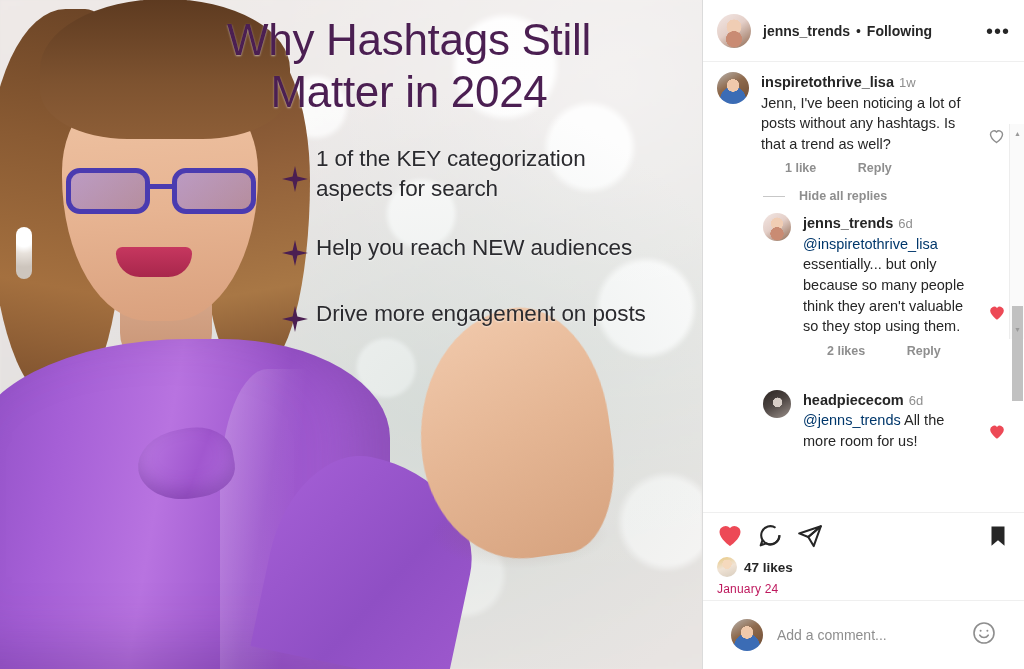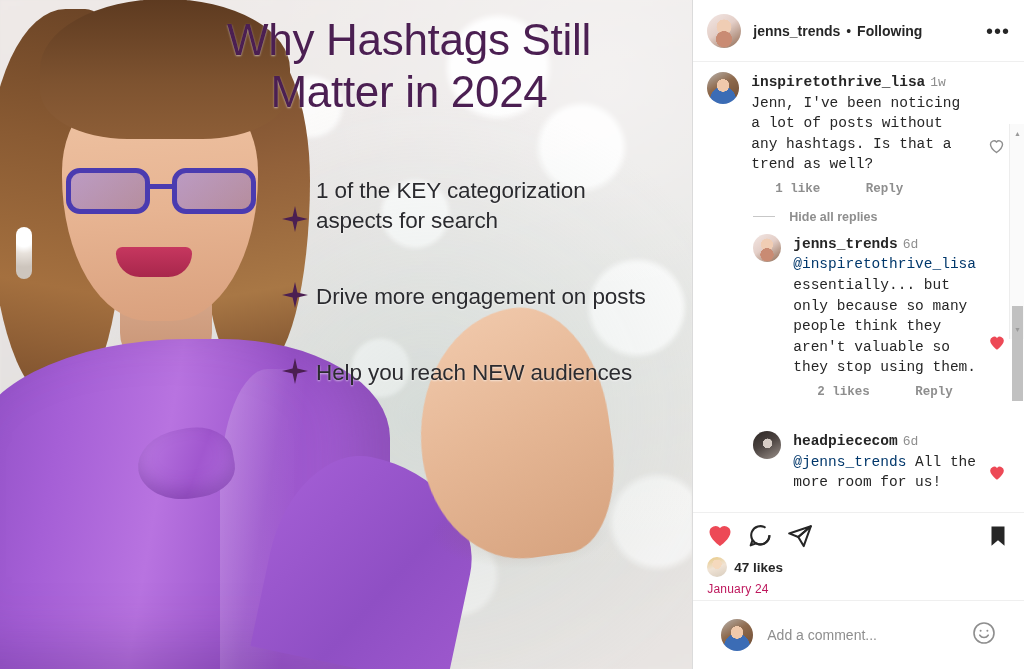--- a/index.html
+++ b/index.html
@@ -138,21 +138,21 @@
   }
   .media-title {
     position:absolute; left:170px; top:14px; width:478px;
     text-align:center;
     color:#4b1f52;
     font-size:44px; line-height:1.19; font-weight:400;
     letter-spacing:-0.3px;
     text-shadow: 0 1px 2px rgba(255,255,255,.55);
   }
   .bullets { position:absolute; left:282px; top:144px; width:376px; }
-  .bullet { display:flex; align-items:flex-end; margin-bottom:22px;margin-top:32px; }
+  .bullet { display:flex; align-items:center; margin-bottom:22px; }
   .spark { flex:0 0 34px; margin-top:14px; }
   .btext {
     color:#2b2b2f; font-size:22.5px; line-height:1.33; letter-spacing:-0.1px;
     text-shadow: 0 1px 2px rgba(255,255,255,.6);
   }
 
   
   .side {
     width:357px; height:669px; background:#fff;
     border-left:1px solid #dbdbdb;
@@ -197,21 +197,21 @@
     width:24px; height:24px; display:flex; align-items:center; justify-content:center;
     color:#262626; font-size:20px; line-height:0; letter-spacing:1px;
     cursor:pointer; flex:0 0 auto;
   }
 
   .comments {
     flex:1 1 auto; overflow:hidden; position:relative;
     padding:10px 14px 6px 14px;
   }
   .cmt { display:flex; gap:12px; margin-bottom:2px; }
-  .cmt-body { flex:1; min-width:0;font-family:Liberation Mono, monospace; }
+  .cmt-body { flex:1; min-width:0; }
   .cmt-text { font-size:14.5px; line-height:1.42; color:#262626; }
   .cmt-user { font-weight:700; color:#262626; }
   .cmt-time { color:#8e8e8e; font-weight:400; font-size:13px; margin-left:5px; }
   .mention { color:#00376b; }
   .cmt-meta { margin-top:7px; font-size:12.5px; color:#8e8e8e; font-weight:600; }
   .cmt-meta span { margin-right:14px; cursor:pointer;margin-left:24px; }
   .like-col { flex:0 0 22px; display:flex; align-items:center; padding-top:30px; }
   .replies { padding-left:46px; }
   .hide-replies {
     display:flex; align-items:center; gap:14px;
@@ -300,29 +300,29 @@
               </svg>
           </span>
           <span class="btext">1 of the KEY categorization aspects for search</span>
         </div>
         <div class="bullet">
           <span class="spark">
             <svg width="26" height="26" viewBox="0 0 24 24">
                 <path d="M12 0 L14.2 9.8 L24 12 L14.2 14.2 L12 24 L9.8 14.2 L0 12 L9.8 9.8 Z" fill="#4b1f52"></path>
               </svg>
           </span>
-          <span class="btext">Drive more engagement on posts</span>
+          <span class="btext">Help you reach NEW audiences</span>
         </div>
         <div class="bullet">
           <span class="spark">
             <svg width="26" height="26" viewBox="0 0 24 24">
                 <path d="M12 0 L14.2 9.8 L24 12 L14.2 14.2 L12 24 L9.8 14.2 L0 12 L9.8 9.8 Z" fill="#4b1f52"></path>
               </svg>
           </span>
-          <span class="btext">Help you reach NEW audiences</span>
+          <span class="btext">Drive more engagement on posts</span>
         </div>
       </div>
     </div>
   </div>
 
   <div class="side">
 
     <div class="post-header">
       <div class="avatar av34 av-jenn"></div>
       <div class="header-name">

